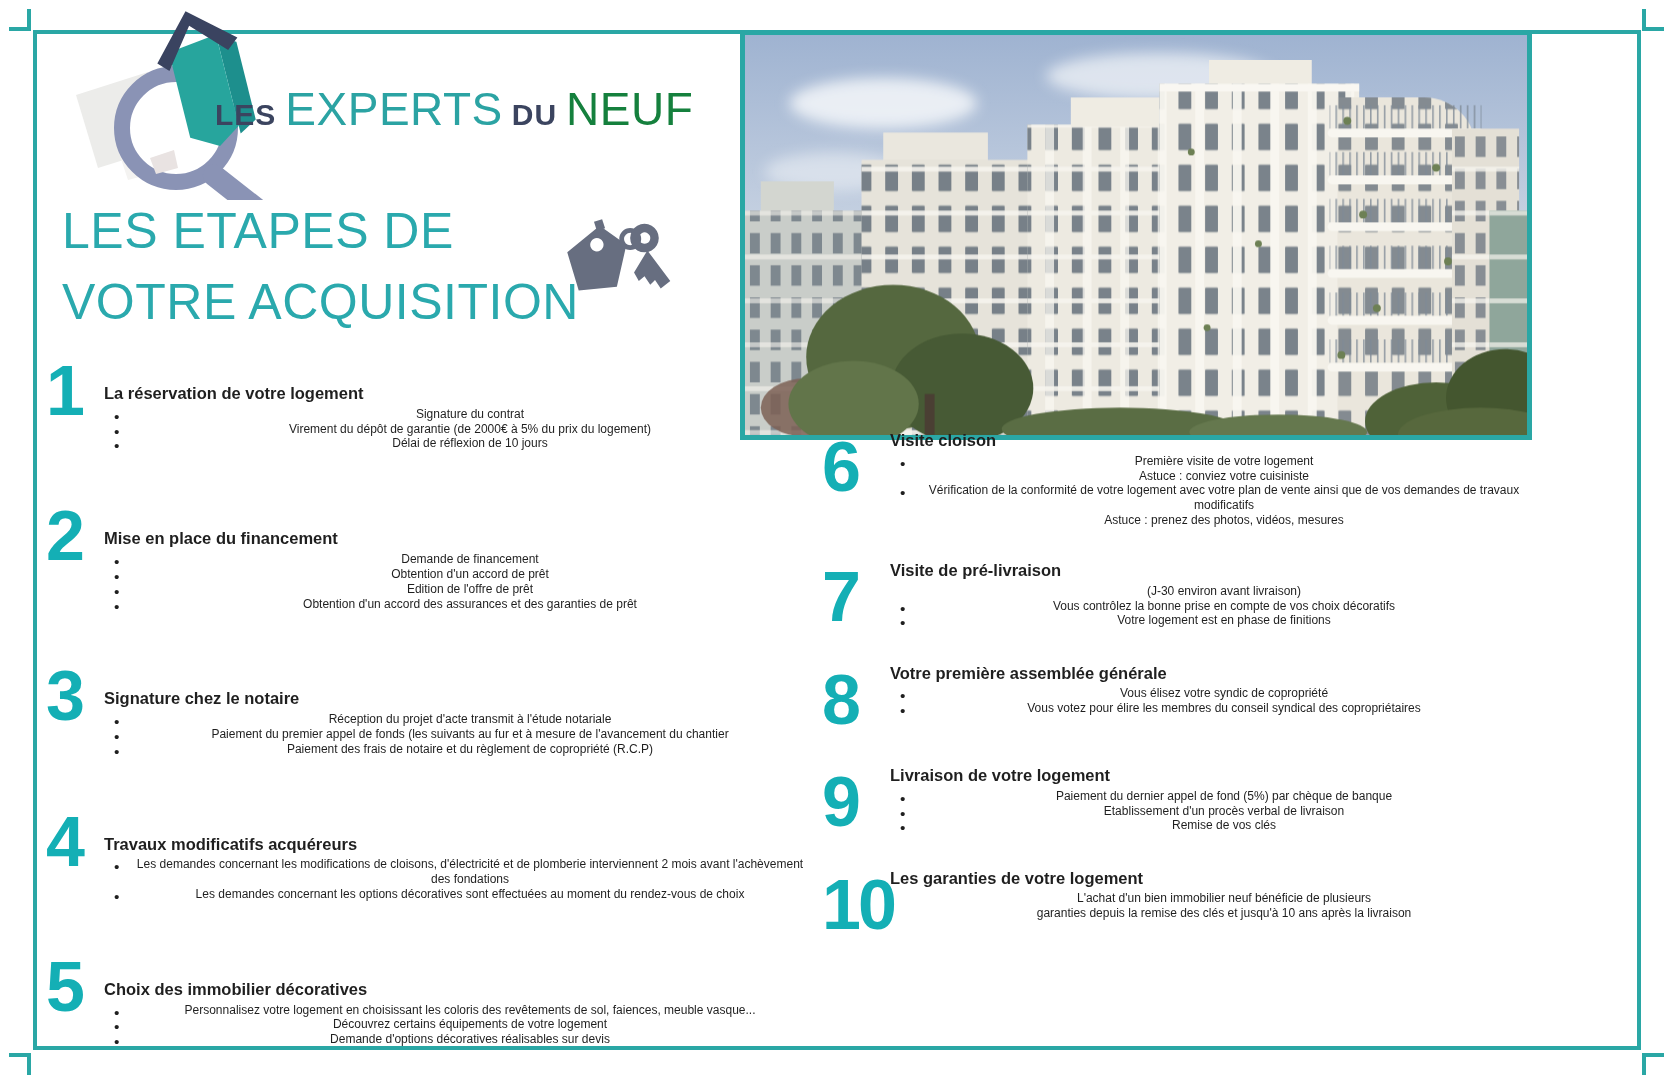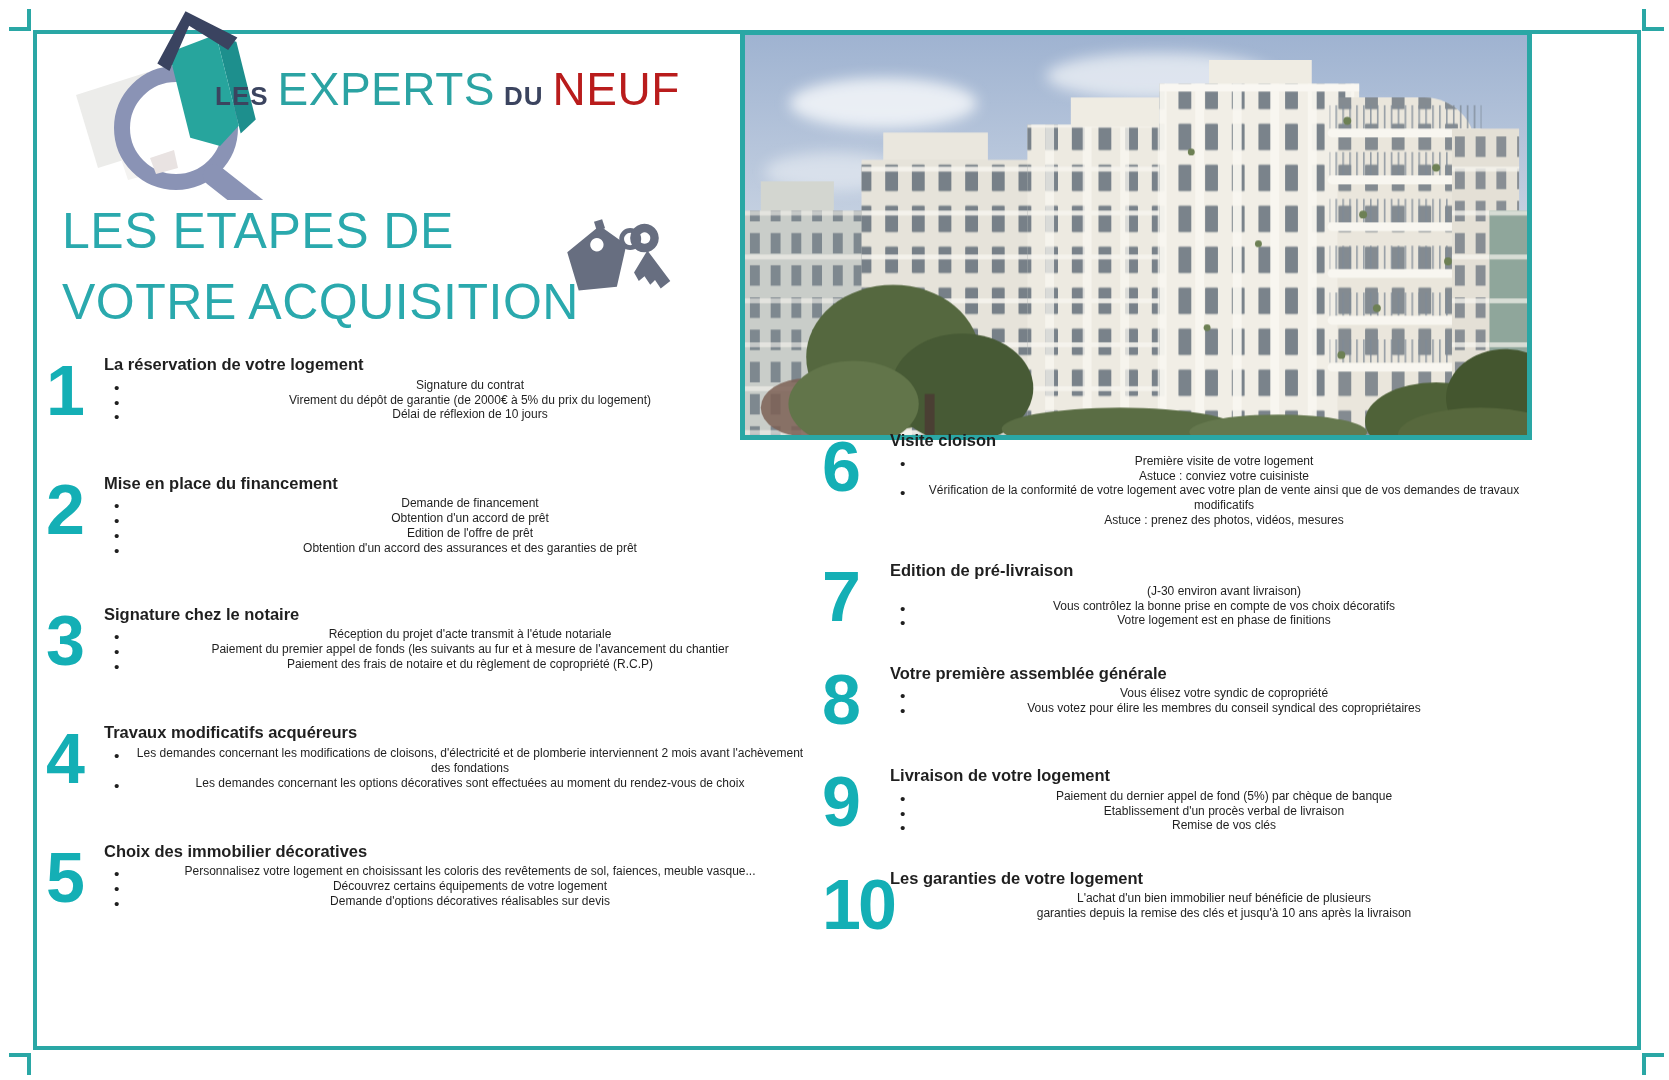--- a/index.html
+++ b/index.html
@@ -14,23 +14,23 @@
   
   .corner{position:absolute;width:18px;height:18px;}
   .corner.tl{left:9px;top:9px;border-right:4px solid #2aa7a5;border-bottom:4px solid #2aa7a5;}
   .corner.tr{left:1642px;top:9px;border-left:4px solid #2aa7a5;border-bottom:4px solid #2aa7a5;}
   .corner.bl{left:9px;top:1053px;border-right:4px solid #2aa7a5;border-top:4px solid #2aa7a5;}
   .corner.br{left:1642px;top:1053px;border-left:4px solid #2aa7a5;border-top:4px solid #2aa7a5;}
 
   
   .logo-graphic{position:absolute;left:58px;top:0px;width:255px;height:200px;}
   .logo-text{position:absolute;left:215px;top:62px;display:flex;align-items:baseline;gap:9px;white-space:nowrap;}
-  .lt-small{font-size:26px;font-weight:700;color:#3b445f;letter-spacing:1px;}
+  .lt-small{font-size:30px;font-weight:700;color:#3b445f;letter-spacing:1px;}
   .lt-big{font-size:46px;font-weight:400;letter-spacing:0.5px;color:#2ba3a3;}
-  .lt-big.neuf{color:#b91c1c;}
+  .lt-big.neuf{color:#15803d;margin-top:20px;}
 
   
   .title{position:absolute;left:62px;top:196px;font-size:50px;font-weight:400;
          color:#2aa9ad;line-height:1.42;letter-spacing:0.5px;}
 
   .keys-icon{position:absolute;left:552px;top:210px;width:124px;height:100px;}
 
   
   .photo{position:absolute;left:740px;top:30px;width:792px;height:410px;
          border:5px solid #2aa7a5;box-sizing:border-box;overflow:hidden;}
@@ -45,21 +45,21 @@
   .col.right .step{margin-bottom:32px;}
   .num{flex:0 0 auto;font-weight:700;color:#14afb5;font-size:70px;line-height:0.95;
        padding-top:4px;letter-spacing:-3px;}
   .col.left  .num{width:58px;}
   .col.right .num{width:68px;}
   .body{flex:1 1 auto;min-width:0;}
   .heading{font-size:16.5px;font-weight:700;margin:0 0 3px 0;line-height:1.25;}
   ul.items{list-style:none;margin:0;padding:0;}
   ul.items li{position:relative;padding-left:26px;font-size:12px;line-height:1.24;text-align:center;}
   ul.items li.b::before{content:"•";position:absolute;left:10px;top:0;font-size:15.5px;}
-  .col.left .body{max-width:706px;}
+  .col.left .body{max-width:706px;margin-top:29px;}
   .col.right .body{max-width:642px;}
 </style>
 </head>
 <body>
 
 <div class="page">
 
   <div class="frame"></div>
   <div class="corner tl"></div>
   <div class="corner tr"></div>
@@ -304,21 +304,21 @@
             <li class="nb">Astuce : conviez votre cuisiniste</li>
             <li class="b">Vérification de la conformité de votre logement avec votre plan de vente ainsi que de vos demandes de travaux modificatifs</li>
             <li class="nb">Astuce : prenez des photos, vidéos, mesures</li>
           </ul>
       </div>
     </div>
 
     <div class="step">
       <div class="num">7</div>
       <div class="body">
-        <div class="heading">Edition de pré-livraison</div>
+        <div class="heading">Visite de pré-livraison</div>
         <ul class="items">
             <li class="nb">(J-30 environ avant livraison)</li>
             <li class="b">Vous contrôlez la bonne prise en compte de vos choix décoratifs</li>
             <li class="b">Votre logement est en phase de finitions</li>
           </ul>
       </div>
     </div>
 
     <div class="step">
       <div class="num">8</div>

